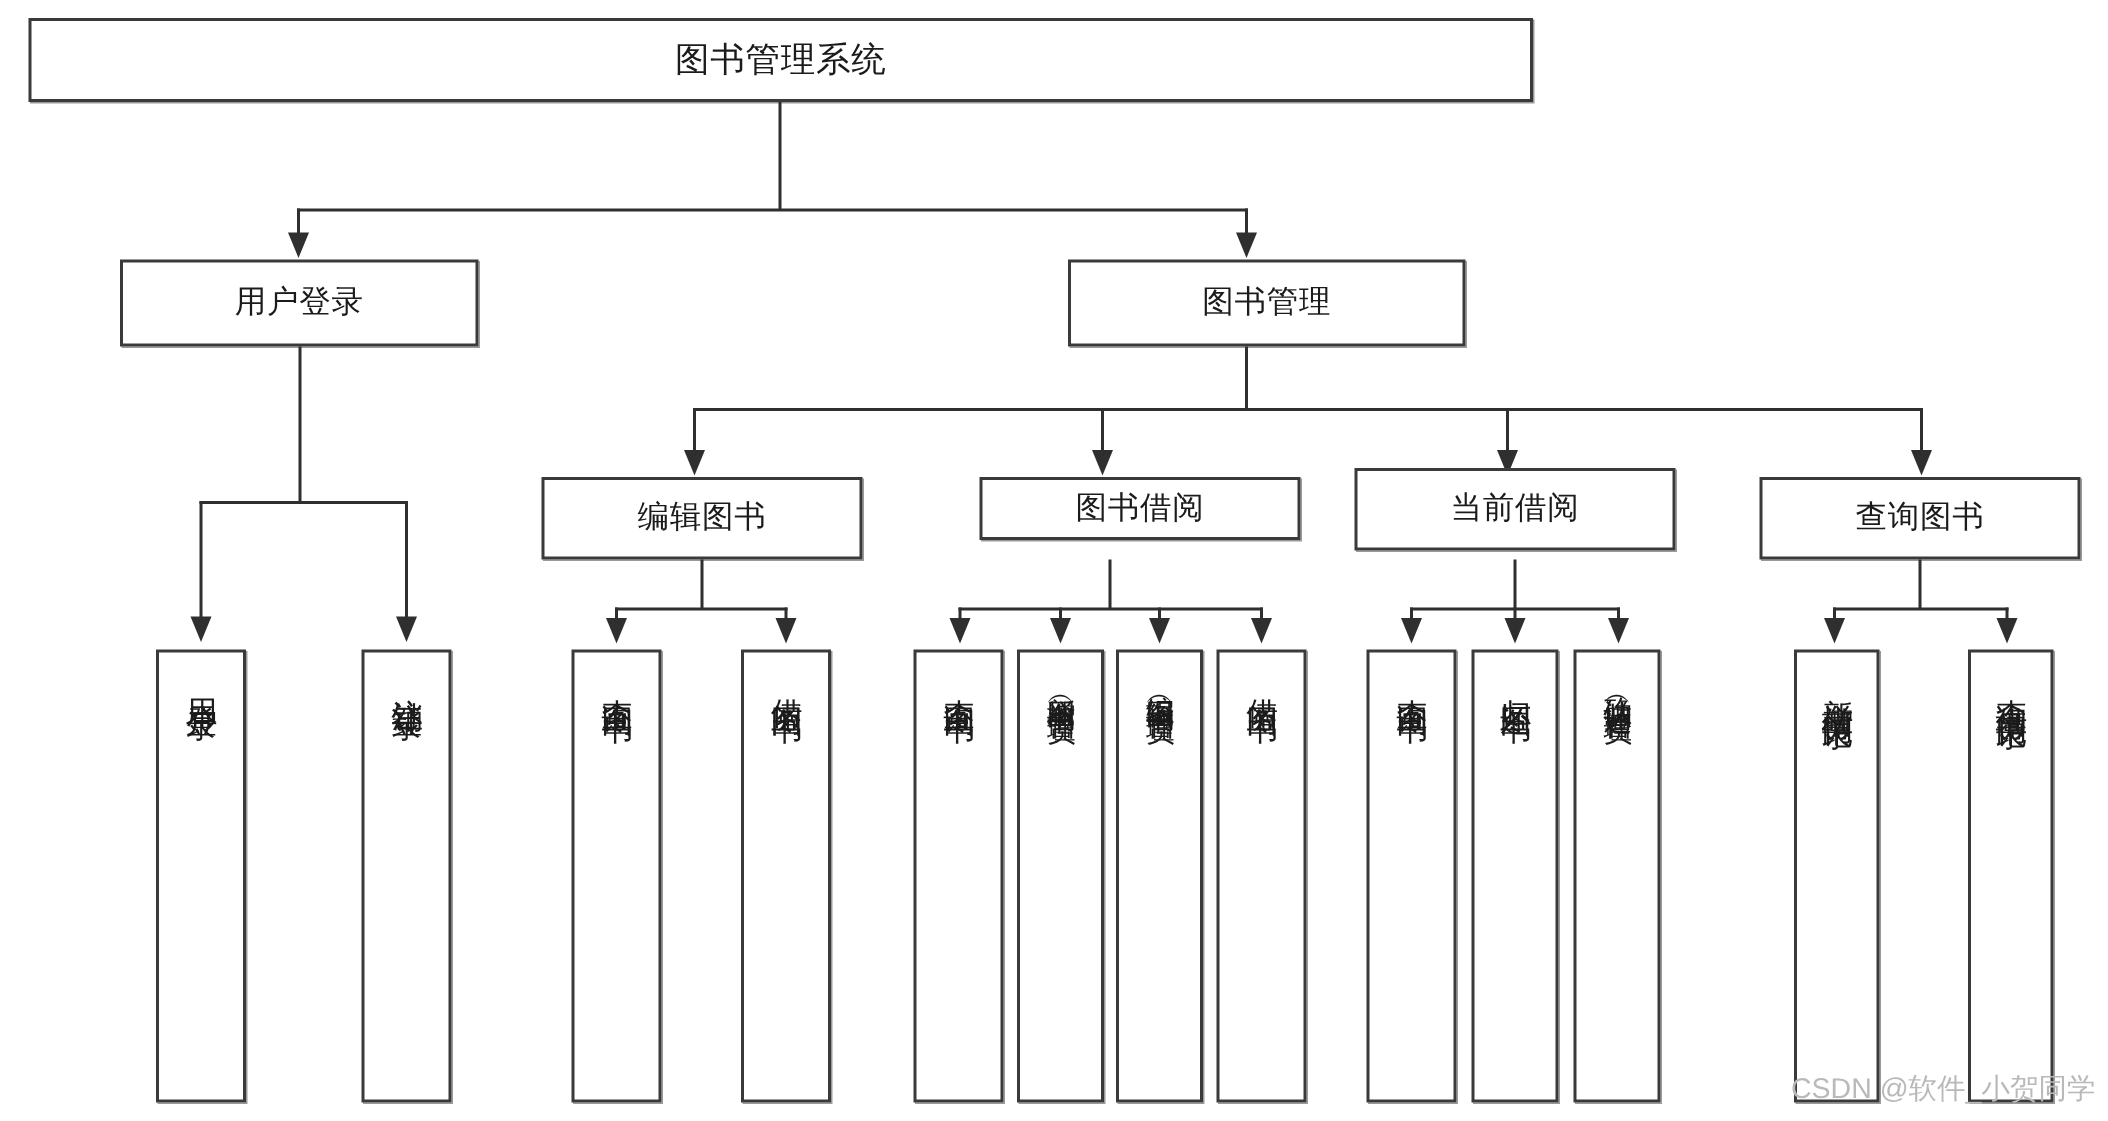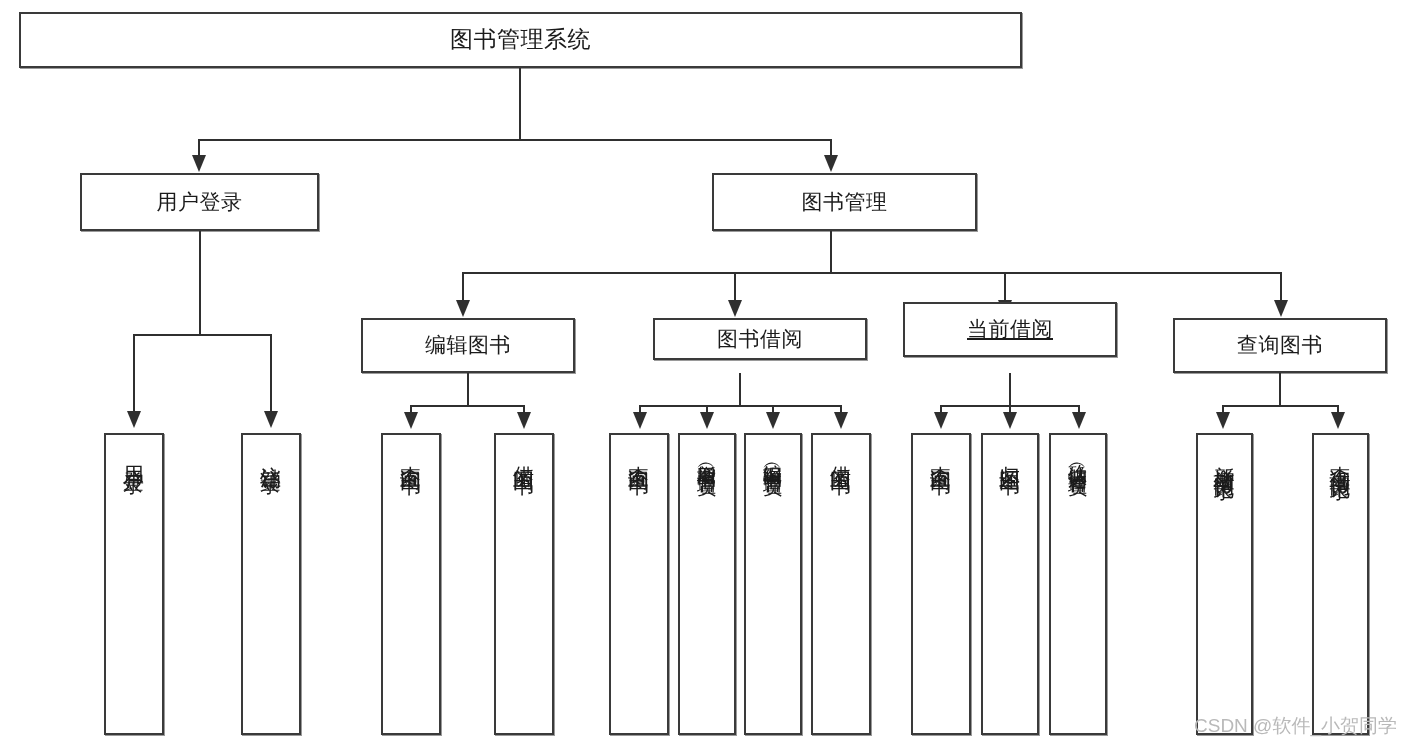--- a/index.html
+++ b/index.html
@@ -119,21 +119,21 @@
 
   <div class="conn vline" style="left:1280px;top:272px;width:2px;height:42px;"></div>
   <div class="arrow" style="left:1274px;top:300px;"></div>
 
   <div class="node h-node" style="left:361px;top:318px;width:214px;height:55px;">
     <span class="lbl">编辑图书</span>
   </div>
   <div class="node h-node" style="left:633px;top:318px;width:214px;height:42px;margin-left:20px;">
     <span class="lbl">图书借阅</span>
   </div>
-  <div class="node h-node" style="left:903px;top:302px;width:214px;height:55px;text-decoration:underline;">
+  <div class="node h-node" style="left:903px;top:312px;width:214px;height:55px;">
     <span class="lbl">当前借阅</span>
   </div>
   <div class="node h-node" style="left:1173px;top:318px;width:214px;height:55px;">
     <span class="lbl">查询图书</span>
   </div>
 
   <div class="conn vline" style="left:467px;top:373px;width:2px;height:33px;"></div>
   <div class="conn hline" style="left:410px;top:405px;width:115px;height:2px;"></div>
   <div class="conn vline" style="left:410px;top:405px;width:2px;height:18px;"></div>
   <div class="arrow" style="left:404px;top:412px;"></div>

